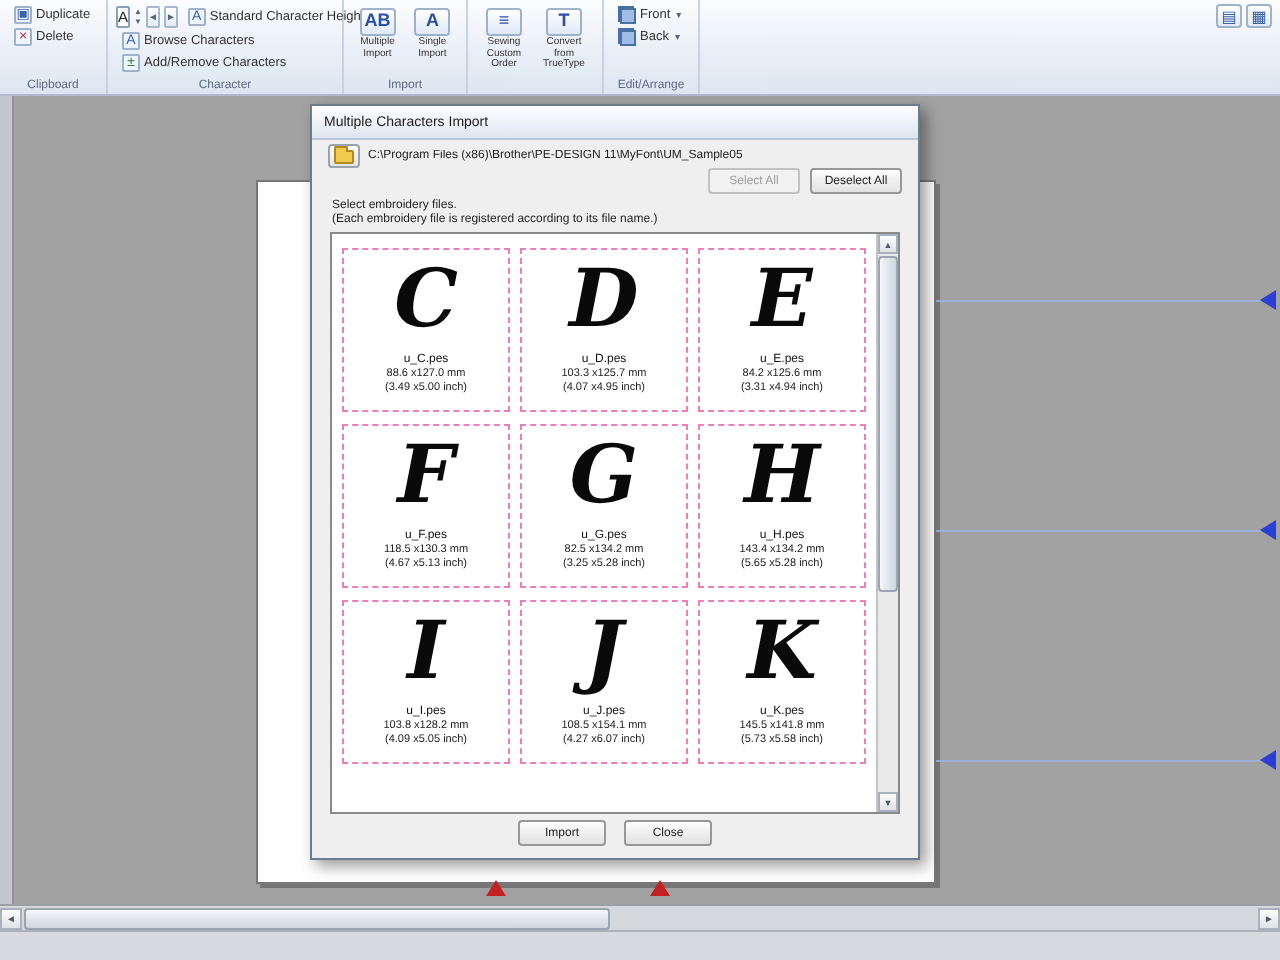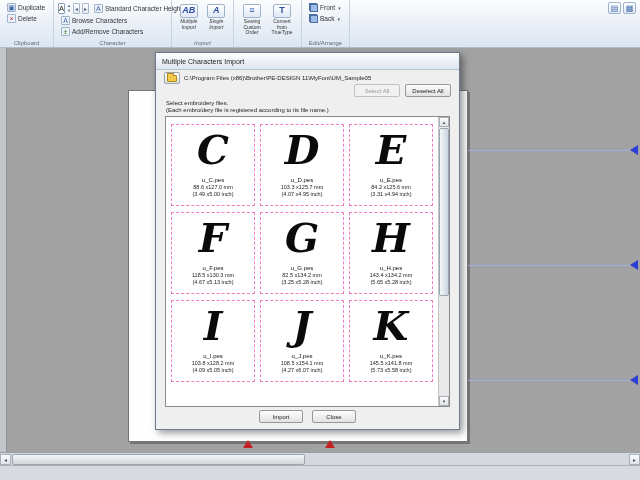--- a/index.html
+++ b/index.html
@@ -70,21 +70,21 @@
   .dd { font-size:5px; color:#55657a; margin-left:1px; }
   .rspacer { flex:1; border-right:none; }
   .rright { display:flex; gap:2px; padding:2px 4px; }
   .mini-btn {
     display:inline-flex; align-items:center; justify-content:center;
     width:13px; height:12px; font-size:8px; color:#3a62a8;
     border:1px solid #9fb2ca; background:linear-gradient(#fff,#e2eaf4); border-radius:2px;
   }
   .g-clipboard { width:54px; }
   .g-character { width:118px; }
-  .g-import { width:62px;font-style:italic; }
+  .g-import { width:62px; }
   .g-tools { width:68px; }
   .g-arrange { width:48px; }
 
   
   .workspace { position:absolute; top:48px; left:0; right:0; height:404px; background:#a2a2a2; }
   .left-strip {
     position:absolute; left:0; top:0; width:7px; height:100%;
     background:#c3c7cb; border-right:1px solid #8e9298;
   }
   .canvas {

